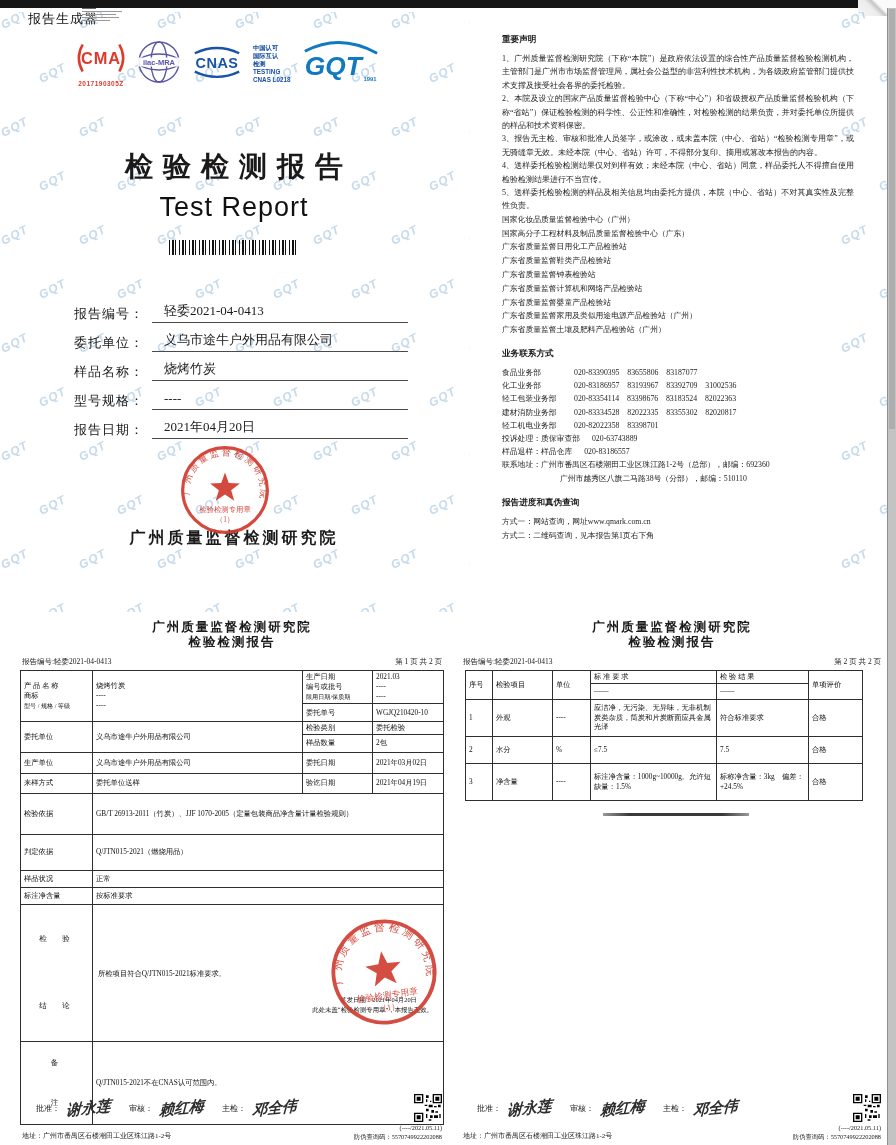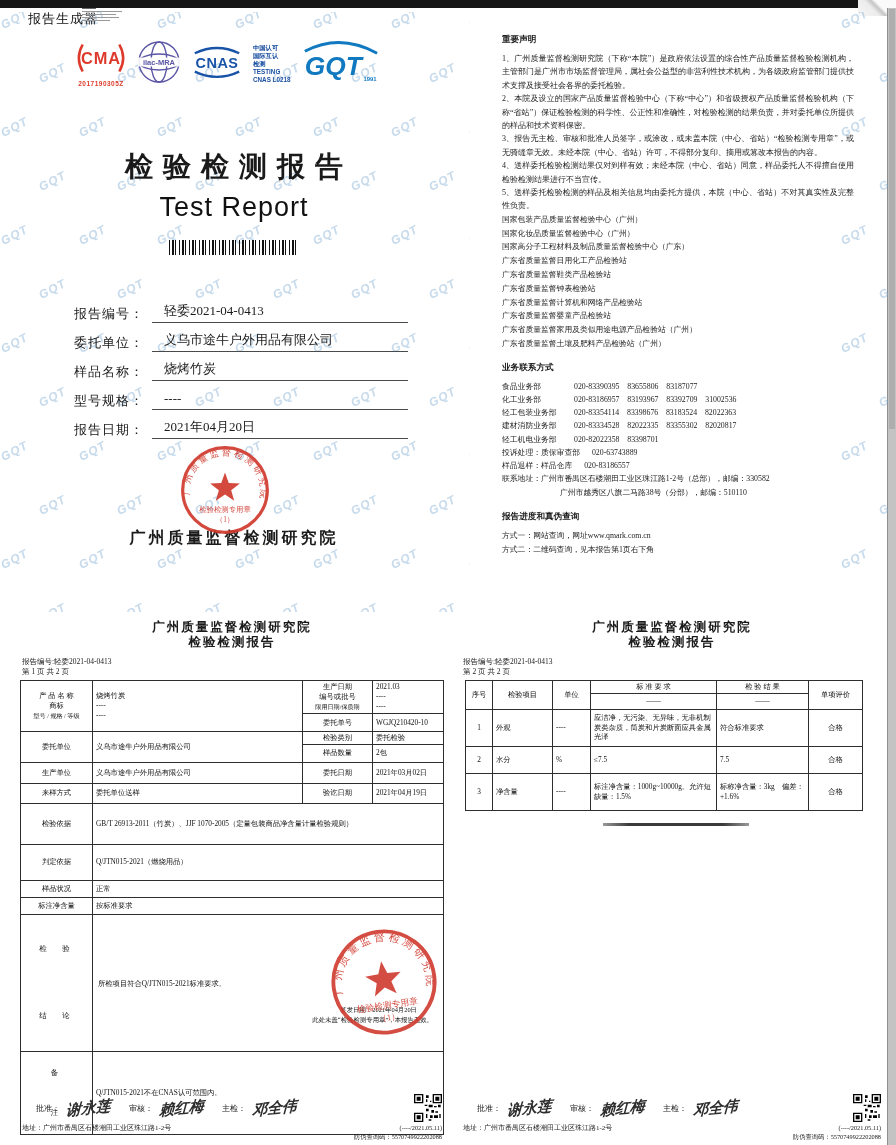--- a/index.html
+++ b/index.html
@@ -57,44 +57,44 @@
   .para{font-size:8px;line-height:13.4px;text-align:justify;color:#222;}
   .instline{font-size:7.8px;line-height:13.8px;color:#222;}
   .cline{font-size:7.8px;line-height:13.2px;color:#222;display:flex;}
   .cd{display:inline-block;min-width:60px;margin-right:12px;white-space:nowrap;}
   .addr2{padding-left:58px;}
   .mline{font-size:7.8px;line-height:13.8px;color:#222;}
   
   .r1{left:18px;top:616px;width:428px;height:529px;padding-top:4px;}
   .r2{left:459px;top:616px;width:426px;height:529px;padding-top:4px;}
   .rhead{text-align:center;font-weight:700;font-size:12.5px;line-height:15px;letter-spacing:2px;margin:0;}
-  .rmeta{display:flex;justify-content:space-between;font-size:7.5px;margin:7px 4px 3px;flex-direction:column;}
+  .rmeta{display:flex;justify-content:space-between;font-size:7.5px;margin:7px 4px 3px;}
   table.t{border-collapse:collapse;table-layout:fixed;margin:0 2px;width:424px;border:1.4px solid #111;}
   .r2 table.t{width:398px;margin:0 6px;}
   .t td{border:1px solid #2e2e2e;font-size:7.3px;line-height:9.5px;padding:1px 3px;vertical-align:middle;word-break:break-all;color:#111;}
-  .lab{text-align:center;padding:1px 1px;}
+  .lab{text-align:left;padding:1px 1px;}
   .tiny{font-size:6.1px;}
   .stack3 div{line-height:10px;}
   .vlabel{display:flex;flex-direction:column;justify-content:space-around;height:100%;}
   .vlabel div{text-align:center;font-size:7.5px;letter-spacing:4px;}
   .concl{position:relative;vertical-align:top;}
   .concl-text{margin:2px 0 0 2px;}
   .stamp-r1{position:absolute;right:4px;top:12px;width:110px;height:110px;transform:rotate(-8deg);z-index:2;opacity:.9;}
   .issue{position:absolute;right:26px;bottom:36px;font-size:6.4px;z-index:1;}
   .voidnote{position:absolute;right:10px;bottom:26px;font-size:6.4px;z-index:1;}
   .topleft{vertical-align:top;}
   .endline{width:146px;height:3px;margin:12px 0 0 144px;background:linear-gradient(90deg,#9a9a9a,#3a3a3a 18% 82%,#9a9a9a);}
   
   .pfoot{position:absolute;left:4px;right:4px;bottom:4px;}
   .sigrow{display:flex;align-items:center;padding-left:14px;margin-bottom:1px;}
   .siglabel{font-size:8px;}
   .sig{font-family:"DejaVu Serif",serif;font-size:15px;font-style:italic;font-weight:600;color:#2d2d2d;
        transform:rotate(-6deg) skewX(-8deg);margin:0 18px 0 6px;white-space:nowrap;}
   .qr{width:28px;height:28px;margin-left:auto;}
-  .footrow2{display:flex;justify-content:space-between;align-items:flex-start;margin-top:1px;}
+  .footrow2{display:flex;justify-content:space-between;align-items:flex-end;margin-top:1px;}
   .addr{font-size:7px;}
   .codes{text-align:right;font-size:6.3px;line-height:9px;}
   .stampsvg text{font-family:"Liberation Serif","DejaVu Serif",serif;}
 </style>
 </head>
 <body>
 
 <div id="root">
   <div class="topbar"></div>
   <div class="corner"></div>
@@ -291,21 +291,20 @@
   </section>
 
   <section class="page notice">
     <div class="nh first">重要声明</div>
     <div class="para">1、广州质量监督检测研究院（下称“本院”）是政府依法设置的综合性产品质量监督检验检测机构，主管部门是广州市市场监督管理局，属社会公益型的非营利性技术机构，为各级政府监管部门提供技术支撑及接受社会各界的委托检验。</div>
     <div class="para">2、本院及设立的国家产品质量监督检验中心（下称“中心”）和省级授权产品质量监督检验机构（下称“省站”）保证检验检测的科学性、公正性和准确性，对检验检测的结果负责，并对委托单位所提供的样品和技术资料保密。</div>
     <div class="para">3、报告无主检、审核和批准人员签字，或涂改，或未盖本院（中心、省站）“检验检测专用章”，或无骑缝章无效。未经本院（中心、省站）许可，不得部分复印、摘用或篡改本报告的内容。</div>
     <div class="para">4、送样委托检验检测结果仅对到样有效；未经本院（中心、省站）同意，样品委托人不得擅自使用检验检测结果进行不当宣传。</div>
     <div class="para">5、送样委托检验检测的样品及相关信息均由委托方提供，本院（中心、省站）不对其真实性及完整性负责。</div>
 
-    <div class="instline">国家包装产品质量监督检验中心（广州）</div>
     <div class="instline">国家化妆品质量监督检验中心（广州）</div>
     <div class="instline">国家高分子工程材料及制品质量监督检验中心（广东）</div>
     <div class="instline">广东省质量监督日用化工产品检验站</div>
     <div class="instline">广东省质量监督鞋类产品检验站</div>
     <div class="instline">广东省质量监督钟表检验站</div>
     <div class="instline">广东省质量监督计算机和网络产品检验站</div>
     <div class="instline">广东省质量监督婴童产品检验站</div>
     <div class="instline">广东省质量监督家用及类似用途电源产品检验站（广州）</div>
     <div class="instline">广东省质量监督土壤及肥料产品检验站（广州）</div>
 
@@ -331,21 +330,21 @@
       <span>020-82022358　83398701</span>
     </div>
     <div class="cline">
       <span class="cd">投诉处理：质保审查部</span>
       <span>020-63743889</span>
     </div>
     <div class="cline">
       <span class="cd">样品退样：样品仓库</span>
       <span>020-83186557</span>
     </div>
-    <div class="instline">联系地址：广州市番禺区石楼潮田工业区珠江路1-2号（总部），邮编：330582</div>
+    <div class="instline">联系地址：广州市番禺区石楼潮田工业区珠江路1-2号（总部），邮编：692360</div>
     <div class="instline addr2">广州市越秀区八旗二马路38号（分部），邮编：510110</div>
 
     <div class="nh">报告进度和真伪查询</div>
     <div class="mline">方式一：网站查询，网址www.qmark.com.cn</div>
     <div class="mline">方式二：二维码查询，见本报告第1页右下角</div>
   </section>
 
   <section class="page r1">
     <h3 class="rhead">广州质量监督检测研究院</h3>
     <h3 class="rhead">检验检测报告</h3>
@@ -532,21 +531,21 @@
         <td class="topleft">%</td>
         <td class="topleft">≤7.5</td>
         <td class="topleft">7.5</td>
         <td class="lab">合格</td>
       </tr>
       <tr>
         <td class="lab" style="height:34px">3</td>
         <td class="topleft">净含量</td>
         <td class="topleft">----</td>
         <td class="topleft">标注净含量：1000g~10000g。允许短缺量：1.5%</td>
-        <td class="topleft">标称净含量：3kg　偏差：+1.6%</td>
+        <td class="topleft">标称净含量：3kg　偏差：+24.5%</td>
         <td class="lab">合格</td>
       </tr>
     </tbody>
       </table>
     <div class="endline"></div>
 
     <div class="pfoot">
       <div class="sigrow">
         <span class="siglabel">批准：</span>
         <span class="sig">谢永莲</span>

